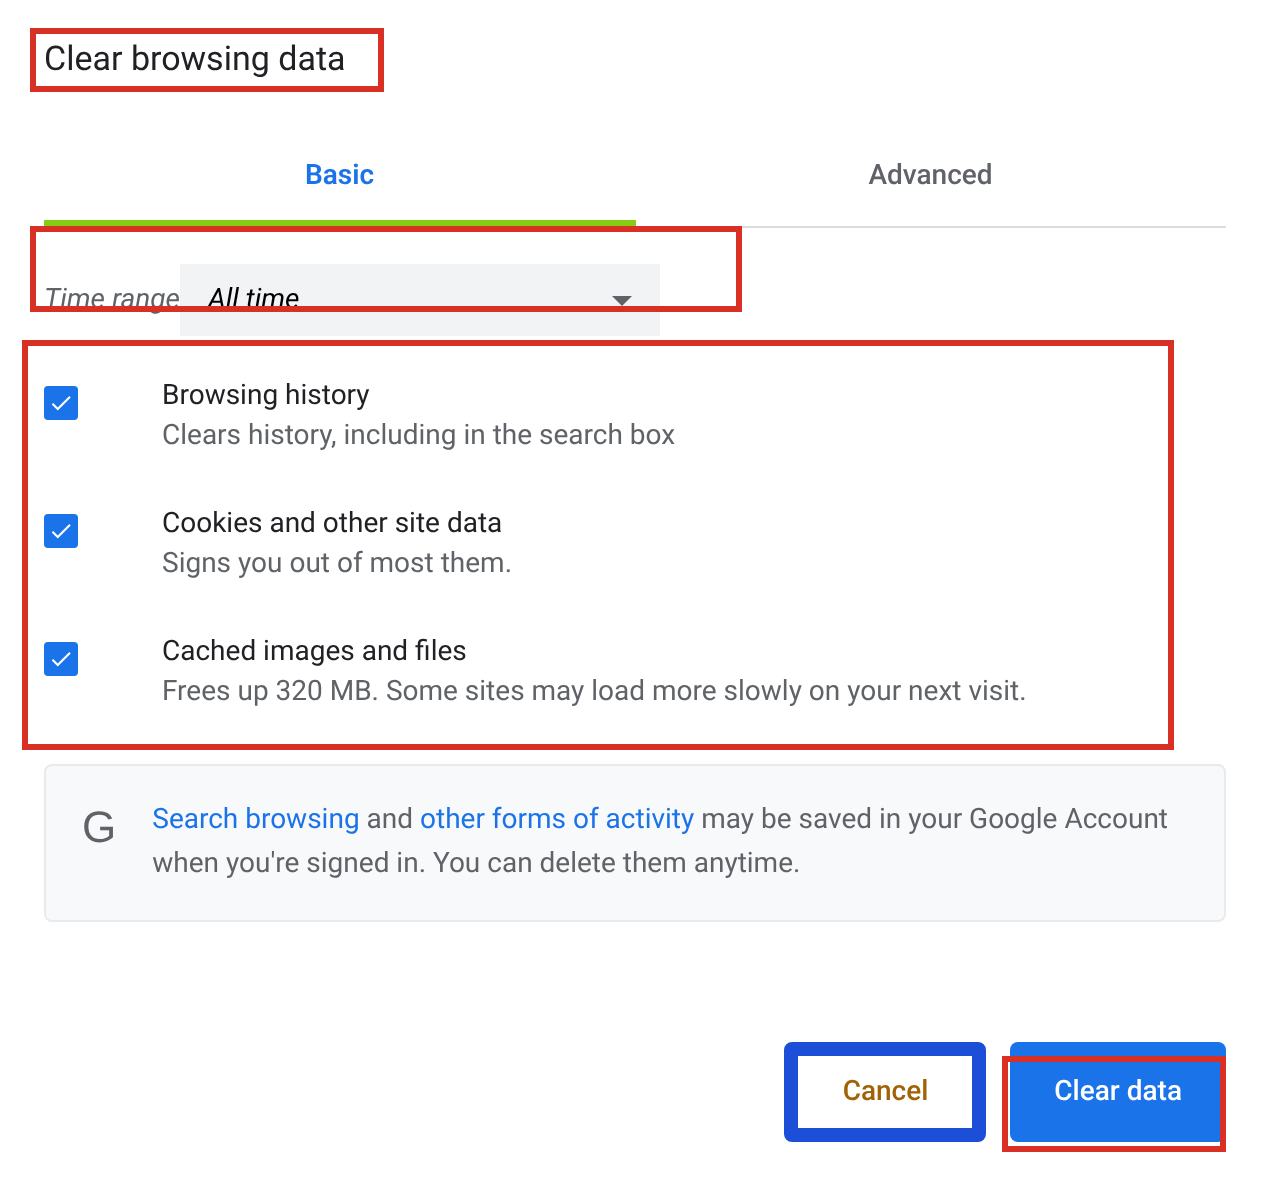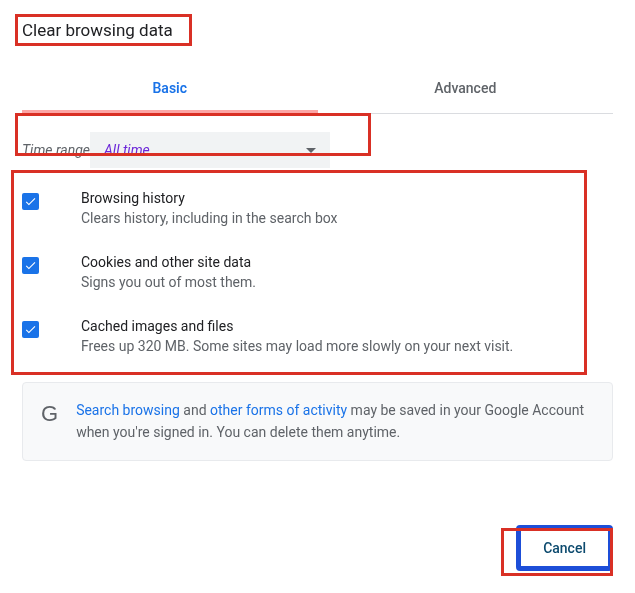--- a/index.html
+++ b/index.html
@@ -34,42 +34,42 @@
       flex: 1;
       text-align: center;
       padding: 14px 0;
       cursor: pointer;
       color: #5f6368;
       font-size: 14px;
       font-weight: 500;
     }
     .tab.active {
       color: #1a73e8;
-      border-bottom: 3px solid #fca5a5;
+      border-bottom: 3px solid #84cc16;
       font-weight: 600;
     }
     .time-range-row {
       display: flex;
       align-items: center;
       margin-top: 18px;
       font-style: italic;
     }
     .time-range-label {
       color: #5f6368;
       font-size: 14px;
     }
     .dropdown {
       background: #f1f3f4;
       padding: 10px 14px;
       width: 240px;
       display: flex;
       align-items: center;
       justify-content: space-between;
       cursor: pointer;
-      color: #6d28d9;
+      color: #000000;
       font-size: 14px;
     }
     .dropdown-caret {
       width: 0;
       height: 0;
       border-left: 5px solid transparent;
       border-right: 5px solid transparent;
       border-top: 5px solid #5f6368;
     }
     .options {
@@ -147,22 +147,22 @@
     .btn {
       padding: 10px 22px;
       border-radius: 4px;
       font-size: 14px;
       font-weight: 500;
       cursor: pointer;
       font-family: inherit;
     }
     .btn-cancel {
       background: #fff;
-      color: #0c4a6e;
-      border: 5px solid #1d4ed8;
+      color: #a16207;
+      border: 7px solid #1d4ed8;
     }
     .btn-primary {
       background: #1a73e8;
       color: #fff;
       border: none;
     }
     
     .hl {
       position: absolute;
       border: 3px solid #d93025;
@@ -230,18 +230,19 @@
   <div class="info-box">
     <div class="g-icon">G</div>
     <div class="info-text">
       <span class="link">Search browsing</span><span> and </span><span class="link">other forms of activity</span><span> may be saved in your Google Account when you're signed in. You can delete them anytime.</span>
     </div>
   </div>
 </div>
 
 <div class="buttons">
   <button class="btn btn-cancel">Cancel</button>
+  <button class="btn btn-primary">Clear data</button>
 </div>
 
 <div class="hl" style="left:15px; top:14px; width:177px; height:32px;"></div>
 <div class="hl" style="left:15px; top:113px; width:356px; height:43px;"></div>
 <div class="hl" style="left:11px; top:170px; width:576px; height:205px;"></div>
 <div class="hl" style="left:501px; top:528px; width:112px; height:48px;"></div>
 
 </body></html>

